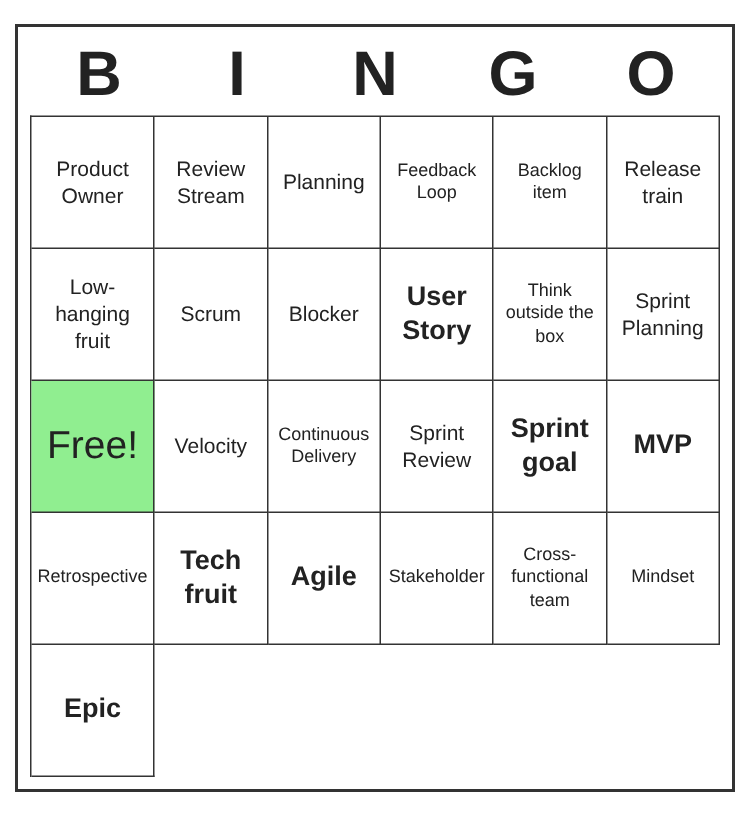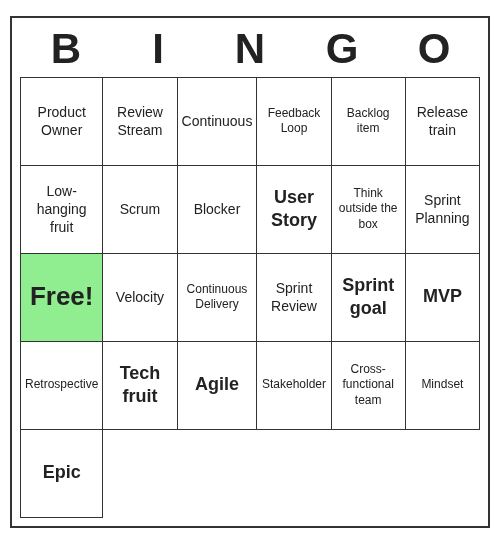--- a/index.html
+++ b/index.html
@@ -61,21 +61,21 @@
     }
     .cell-text.small {
       font-size: 12px;
       text-align: center;
     }
     .cell-free {
       background-color: #90ee90;
     }
     .cell-free .cell-text {
       font-size: 26px;
-      font-weight: bold;
+      font-weight: normal;
       color: #222;
     }
   </style>
 </head>
 <body>
 
 <div class="bingo-card">
   <div class="bingo-header">
     <div class="bingo-letter">B</div>
     <div class="bingo-letter">I</div>
@@ -84,21 +84,21 @@
     <div class="bingo-letter">O</div>
   </div>
   <div class="bingo-grid" id="grid-container">
   <div class="cell">
         <span class="cell-text">Product Owner</span>
       </div>
       <div class="cell">
         <span class="cell-text">Review Stream</span>
       </div>
       <div class="cell">
-        <span class="cell-text">Continuous</span>
+        <span class="cell-text">Planning</span>
       </div>
       <div class="cell">
         <span class="cell-text small">Feedback Loop</span>
       </div>
       <div class="cell">
         <span class="cell-text small">Backlog item</span>
       </div>
       <div class="cell">
         <span class="cell-text">Release train</span>
       </div>

